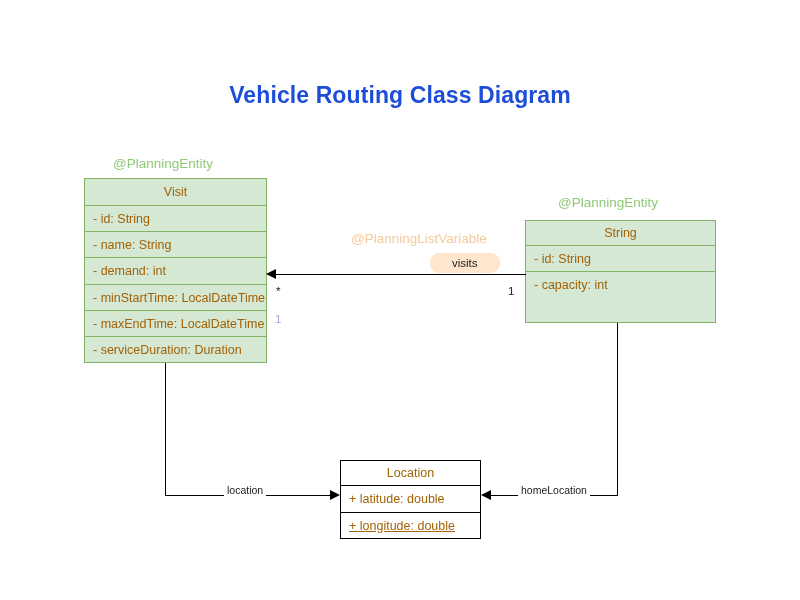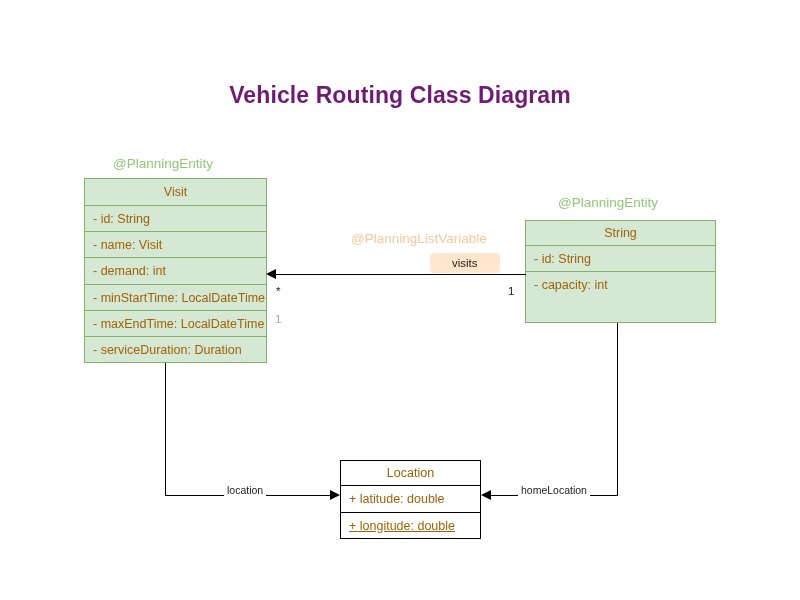--- a/index.html
+++ b/index.html
@@ -19,21 +19,21 @@
 
   
   .diagram-title {
     position: absolute;
     left: 0;
     top: 82px;
     width: 800px;
     text-align: center;
     font-size: 23px;
     font-weight: bold;
-    color: #701a75;
+    color: #1d4ed8;
     letter-spacing: 0.1px;
   }
 
   
   .uml-class {
     position: absolute;
     box-sizing: border-box;
     border: 1px solid #82b366;
     background: #d5e8d4;
   }
@@ -129,21 +129,21 @@
 
 <div id="canvas">
 
   <div class="diagram-title">Vehicle Routing Class Diagram</div>
 
   <div class="stereotype entity" style="left:113px; top:156px;">@PlanningEntity</div>
 
   <div class="uml-class" style="left:84px; top:178px; width:183px; height:185px;">
     <div class="uml-row header" style="height:27px;">Visit</div>
     <div class="uml-row" style="height:26px;">- id: String</div>
-    <div class="uml-row" style="height:26px;">- name: Visit</div>
+    <div class="uml-row" style="height:26px;">- name: String</div>
     <div class="uml-row" style="height:27px;">- demand: int</div>
     <div class="uml-row" style="height:26px;">- minStartTime: LocalDateTime</div>
     <div class="uml-row" style="height:26px;text-align:right;">- maxEndTime: LocalDateTime</div>
     <div class="uml-row" style="height:26px;">- serviceDuration: Duration</div>
   </div>
 
   <div class="stereotype entity" style="left:558px; top:195px;">@PlanningEntity</div>
 
   <div class="uml-class" style="left:525px; top:220px; width:191px; height:103px;">
     <div class="uml-row header" style="height:25px;">String</div>
@@ -155,21 +155,21 @@
     <div class="uml-row header" style="height:25px;">Location</div>
     <div class="uml-row" style="height:27px;">+ latitude: double</div>
     <div class="uml-row" style="height:26px;text-decoration:underline;">+ longitude: double</div>
   </div>
 
   <div class="line h" style="left:276px; top:274px; width:250px;"></div>
   <div class="arrow left" style="left:266px; top:269px;"></div>
 
   <div class="stereotype listvar" style="left:351px; top:231px;">@PlanningListVariable</div>
 
-  <div class="badge-label" style="left:430px; top:253px;">visits</div>
+  <div class="badge-label" style="left:430px; top:253px;border-radius:9px;">visits</div>
 
   <div class="mult dark" style="left:276px; top:285px;">*</div>
   <div class="mult dark" style="left:508px; top:285px;">1</div>
 
   <div class="line v" style="left:165px; top:363px; height:133px;"></div>
   <div class="line h" style="left:165px; top:495px; width:165px;"></div>
   <div class="arrow right" style="left:330px; top:490px;"></div>
   <div class="edge-label" style="left:224px; top:484px;">location</div>
   <div class="mult violet" style="left:275px; top:313px;">1</div>
 

